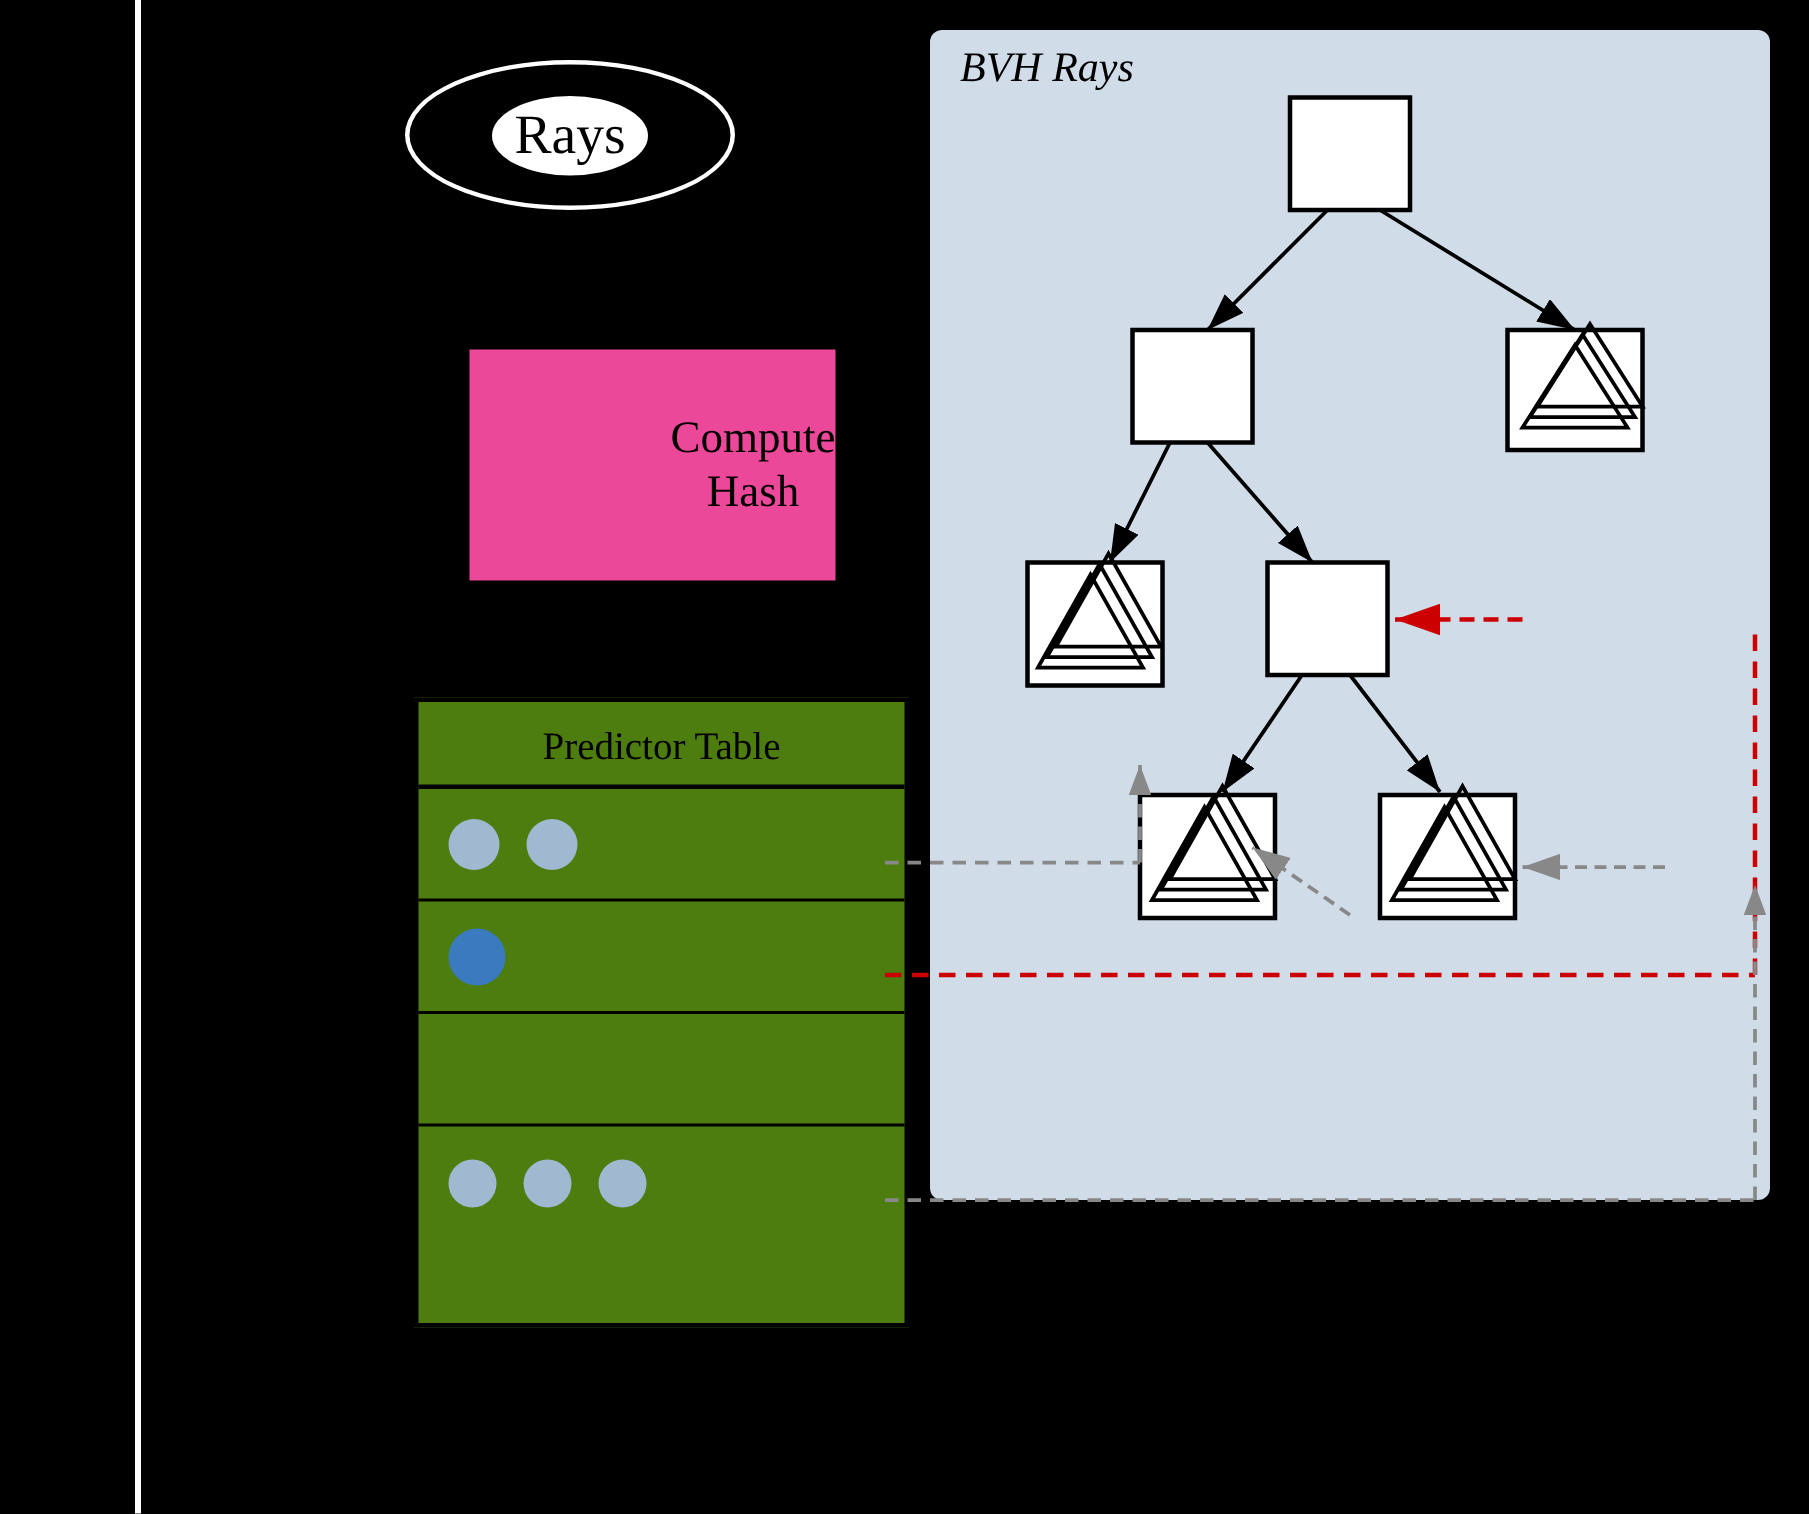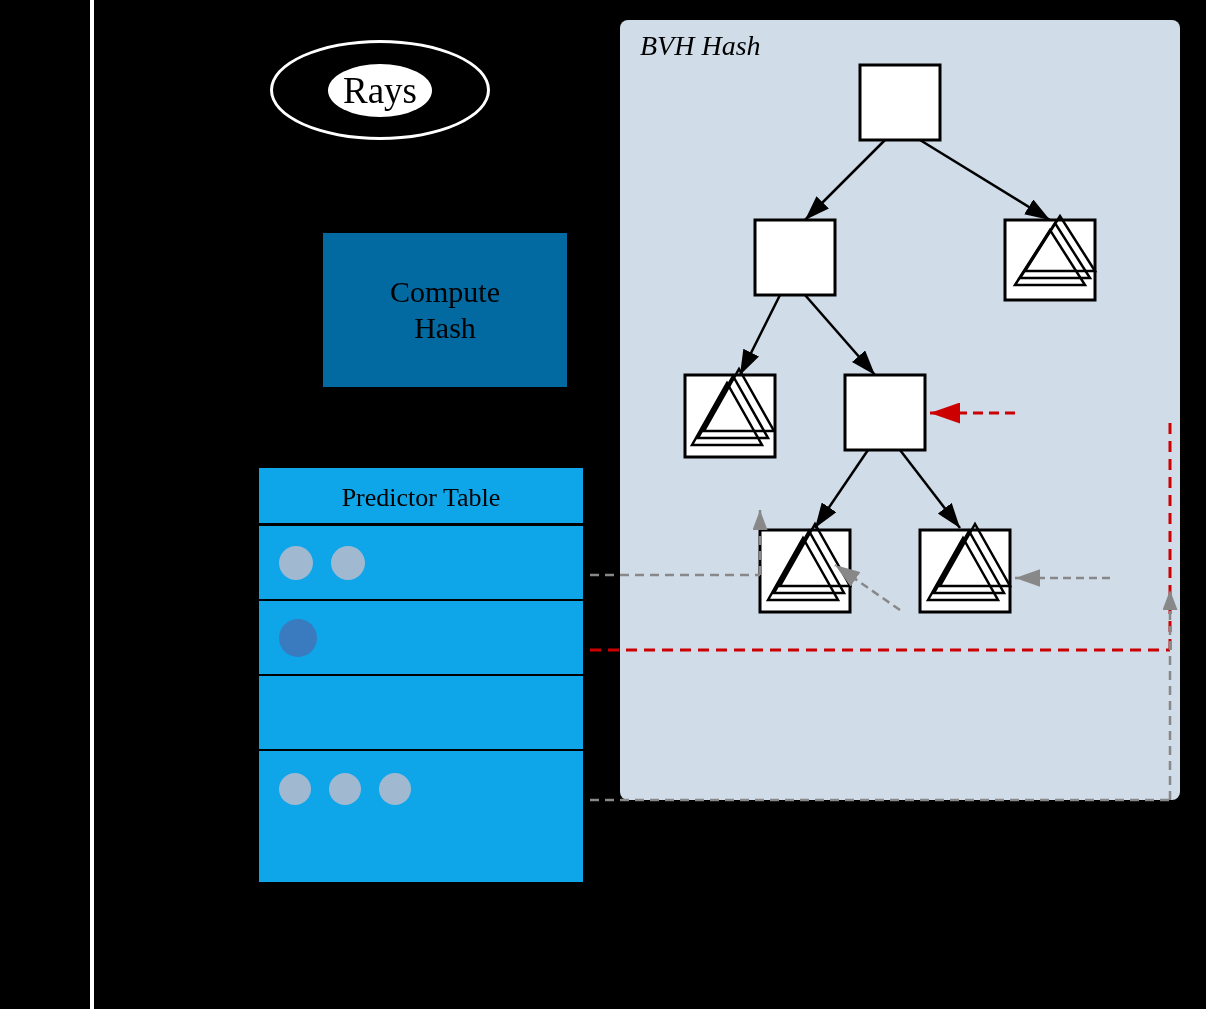--- a/index.html
+++ b/index.html
@@ -50,44 +50,44 @@
       font-size: 37px;
       background: #fff;
       padding: 5px 15px;
       border-radius: 50%;
     }
 
     
     .compute-hash-box {
       position: absolute;
       top: 230px;
-      left: 320px;
+      left: 310px;
       width: 250px;
       height: 160px;
-      background: #0369a1;
+      background: #ec4899;
       border: 3px solid #000;
       display: flex;
       align-items: center;
-      justify-content: center;
+      justify-content: flex-end;
     }
     .compute-hash-label {
       font-size: 30px;
       text-align: center;
       color: #000;
       line-height: 1.2;
     }
 
     
     .predictor-table-box {
       position: absolute;
       top: 465px;
-      left: 256px;
+      left: 276px;
       width: 330px;
       height: 420px;
-      background: #0ea5e9;
+      background: #4d7c0f;
       border: 3px solid #000;
     }
     .predictor-table-header {
       font-size: 26px;
       text-align: center;
       color: #000;
       padding: 15px 5px 10px;
       border-bottom: 3px solid #000;
     }
     .predictor-row {
@@ -141,21 +141,21 @@
       background: #fff;
     }
   </style>
 </head>
 <body>
 
 <div class="bvh-panel"></div>
 
 <div class="left-line"></div>
 
-<div class="bvh-title">BVH Hash</div>
+<div class="bvh-title">BVH Rays</div>
 
 <div class="rays-ellipse">
   <span class="rays-label">Rays</span>
 </div>
 
 <div class="compute-hash-box">
   <span class="compute-hash-label">Compute<br>Hash</span>
 </div>
 
 <div class="predictor-table-box">

